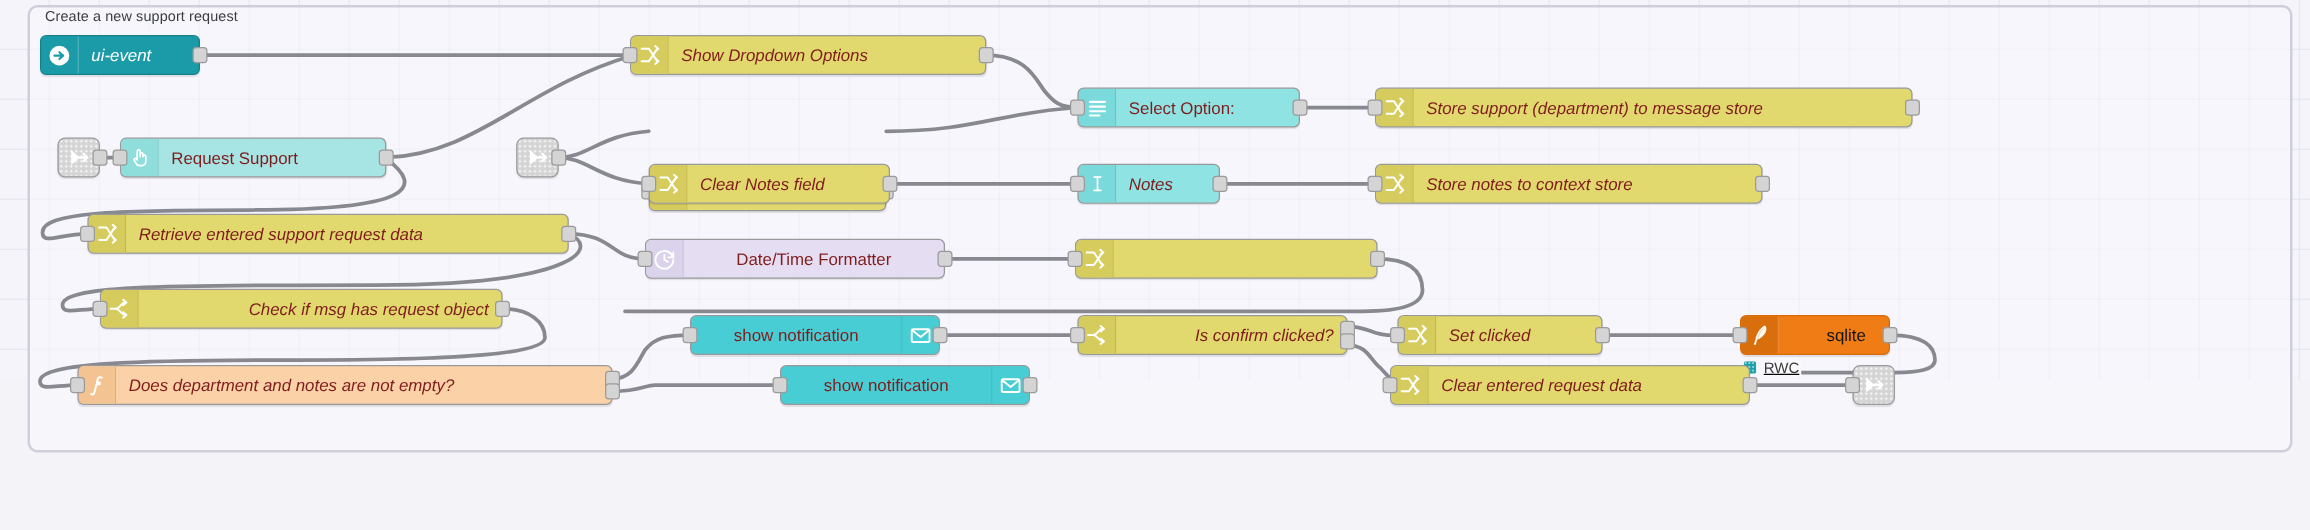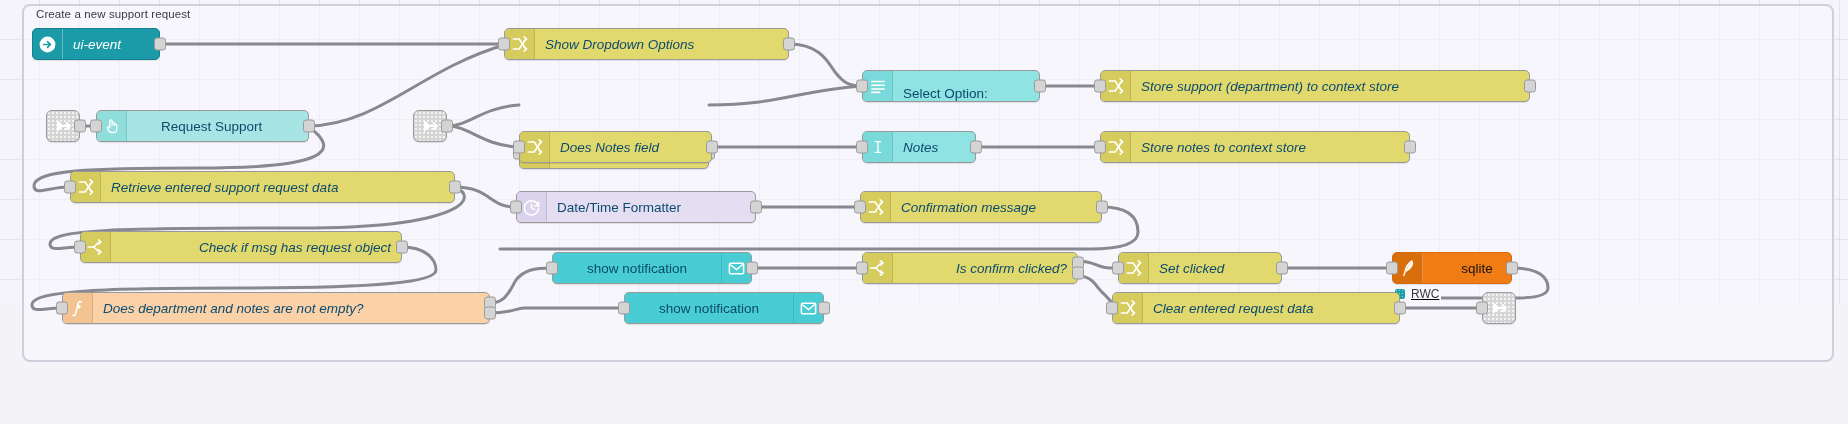--- a/index.html
+++ b/index.html
@@ -78,46 +78,46 @@
   }
   .node .icon-box.right {
     border-right: none;
     border-left: 1px solid rgba(0,0,0,0.10);
     border-radius: 0 4px 4px 0;
   }
   .node .label {
     flex: 1 1 auto;
     padding: 0 10px;
     font-size: 13.5px;
-    color: #0c4a6e;
+    color: #7f1d1d;
     white-space: nowrap;
     overflow: hidden;
   }
   .node .label.italic { font-style: italic; }
   .node .label.center { text-align: center; padding: 0 6px; }
 
   
   .n-change   { background: #e2d96e; }
   .n-change  .icon-box { background: #d6cc5d; }
   .n-switch   { background: #e2d96e; text-align: right; }
   .n-switch  .icon-box { background: #d6cc5d; }
   .n-function { background: #fbd2a8; }
   .n-function .icon-box { background: #f3c491; }
   .n-uievent  { background: #1b9aa8; border-color:#15808c; }
   .n-uievent .icon-box { background: #1b9aa8; border-right-color: rgba(255,255,255,0.35); }
   .n-uievent .label { color: #fff; }
-  .n-dbtn     { background: #a6e5e3; gap: 24px; }
+  .n-dbtn     { background: #a6e5e3; }
   .n-dbtn    .icon-box { background: #8fdedb; }
-  .n-dropdown { background: #8fe3e3; align-items: flex-end; }
+  .n-dropdown { background: #8fe3e3; }
   .n-dropdown .icon-box { background: #7ad9da; }
   .n-textin   { background: #8fe3e3; }
   .n-textin  .icon-box { background: #7ad9da; }
   .n-notify   { background: #48cdd4; }
   .n-notify  .icon-box { background: #48cdd4; border-left-color: rgba(255,255,255,0.5); }
-  .n-datetime { background: #e5ddf2; }
+  .n-datetime { background: #e5ddf2; text-align: center; }
   .n-datetime .icon-box { background: #dbd2ec; }
   .n-sqlite   { background: #f07c16; border-color:#d86b08; }
   .n-sqlite  .icon-box { background: #d96e0c; border-right-color: rgba(255,255,255,0.25); }
   .n-sqlite  .label { color: #151515; }
 
   
   .linknode {
     position: absolute;
     width: 34px; height: 32px;
     border-radius: 6px;
@@ -269,21 +269,21 @@
 
   <div class="node n-change" style="left:1100px; top:70px; width:430px;">
     <div class="icon-box">
       <svg class="gl" width="20" height="20" viewBox="0 0 24 24" fill="none" stroke="#fff" stroke-width="1.9" stroke-linecap="round" stroke-linejoin="round">
         <path d="M4 6 L11 6 L19 18"></path>
           <path d="M4 18 L11 18 L19 6"></path>
         <path d="M17 3.4 L20 6 L17 8.6"></path>
           <path d="M17 15.4 L20 18 L17 20.6"></path>
       </svg>
     </div>
-    <div class="label italic">Store support (department) to context store</div>
+    <div class="label italic">Store support (department) to message store</div>
     <div class="port in"></div>
     <div class="port out"></div>
   </div>
 
   <div class="linknode" style="left:46px; top:110px;">
     <svg class="gl" width="18" height="18" viewBox="0 0 24 24">
       <path d="M4 4 L13 12 L4 20 Z" fill="#fff"></path>
       <path d="M11 12 H21" stroke="#fff" stroke-width="2.6" stroke-linecap="round"></path>
       <path d="M17 8 L21 12 L17 16" stroke="#fff" stroke-width="2.6" fill="none" stroke-linecap="round" stroke-linejoin="round"></path>
     </svg>
@@ -326,21 +326,21 @@
 
   <div class="node n-change" style="left:519px; top:131px; width:193px;">
     <div class="icon-box">
       <svg class="gl" width="20" height="20" viewBox="0 0 24 24" fill="none" stroke="#fff" stroke-width="1.9" stroke-linecap="round" stroke-linejoin="round">
         <path d="M4 6 L11 6 L19 18"></path>
           <path d="M4 18 L11 18 L19 6"></path>
         <path d="M17 3.4 L20 6 L17 8.6"></path>
           <path d="M17 15.4 L20 18 L17 20.6"></path>
       </svg>
     </div>
-    <div class="label italic">Does Notes field</div>
+    <div class="label italic">Clear Notes field</div>
     <div class="port in"></div>
     <div class="port out"></div>
   </div>
 
   <div class="node n-textin" style="left:862px; top:131px; width:114px;">
     <div class="icon-box">
       <svg class="gl" width="16" height="18" viewBox="0 0 24 24" stroke="#fff" stroke-width="2" fill="none" stroke-linecap="round">
         <path d="M8 4 H16"></path>
           <path d="M12 4 V20"></path>
           <path d="M8 20 H16"></path>
@@ -394,21 +394,20 @@
 
   <div class="node n-change" style="left:860px; top:191px; width:242px;">
     <div class="icon-box">
       <svg class="gl" width="20" height="20" viewBox="0 0 24 24" fill="none" stroke="#fff" stroke-width="1.9" stroke-linecap="round" stroke-linejoin="round">
         <path d="M4 6 L11 6 L19 18"></path>
           <path d="M4 18 L11 18 L19 6"></path>
         <path d="M17 3.4 L20 6 L17 8.6"></path>
           <path d="M17 15.4 L20 18 L17 20.6"></path>
       </svg>
     </div>
-    <div class="label italic">Confirmation message</div>
     <div class="port in"></div>
     <div class="port out"></div>
   </div>
 
   <div class="node n-switch" style="left:80px; top:231px; width:322px;">
     <div class="icon-box">
       <svg class="gl" width="20" height="20" viewBox="0 0 24 24" fill="none" stroke="#fff" stroke-width="1.9" stroke-linecap="round" stroke-linejoin="round">
         <path d="M3 12 H8 C12 12 13 6 17 6"></path>
         <path d="M8 12 C12 12 13 18 17 18"></path>
         <path d="M15 3.4 L18.2 6 L15 8.6"></path>

